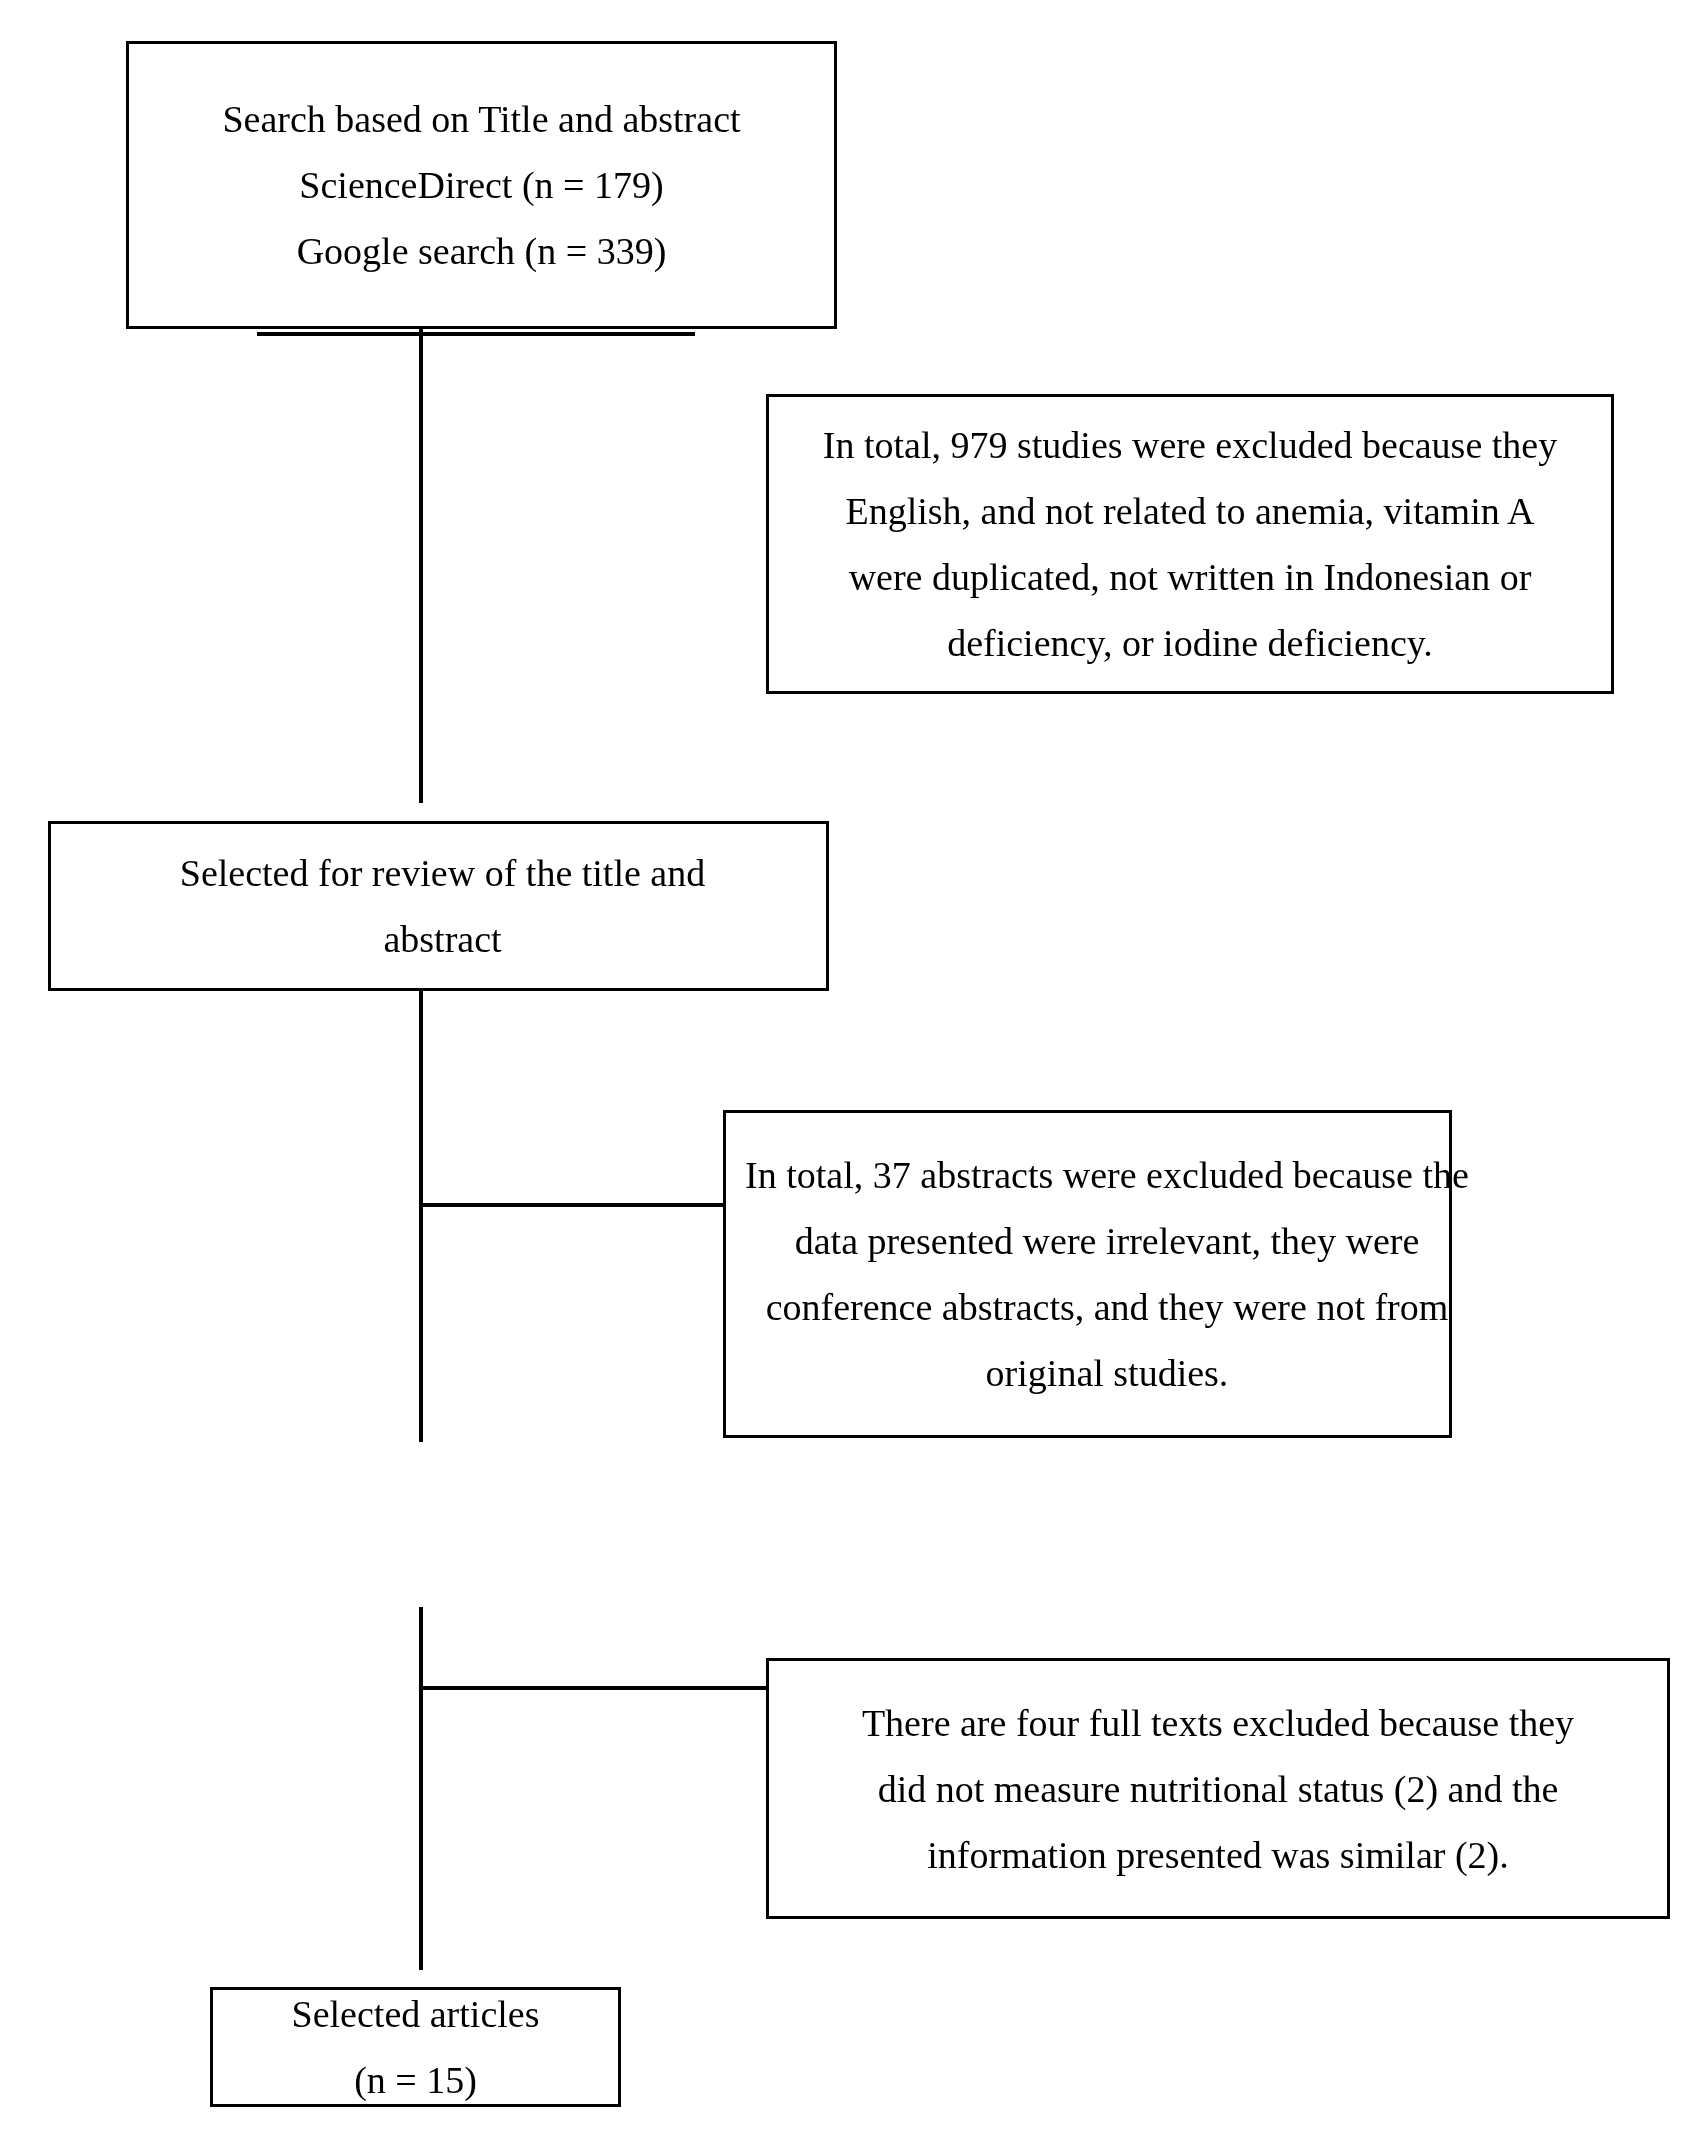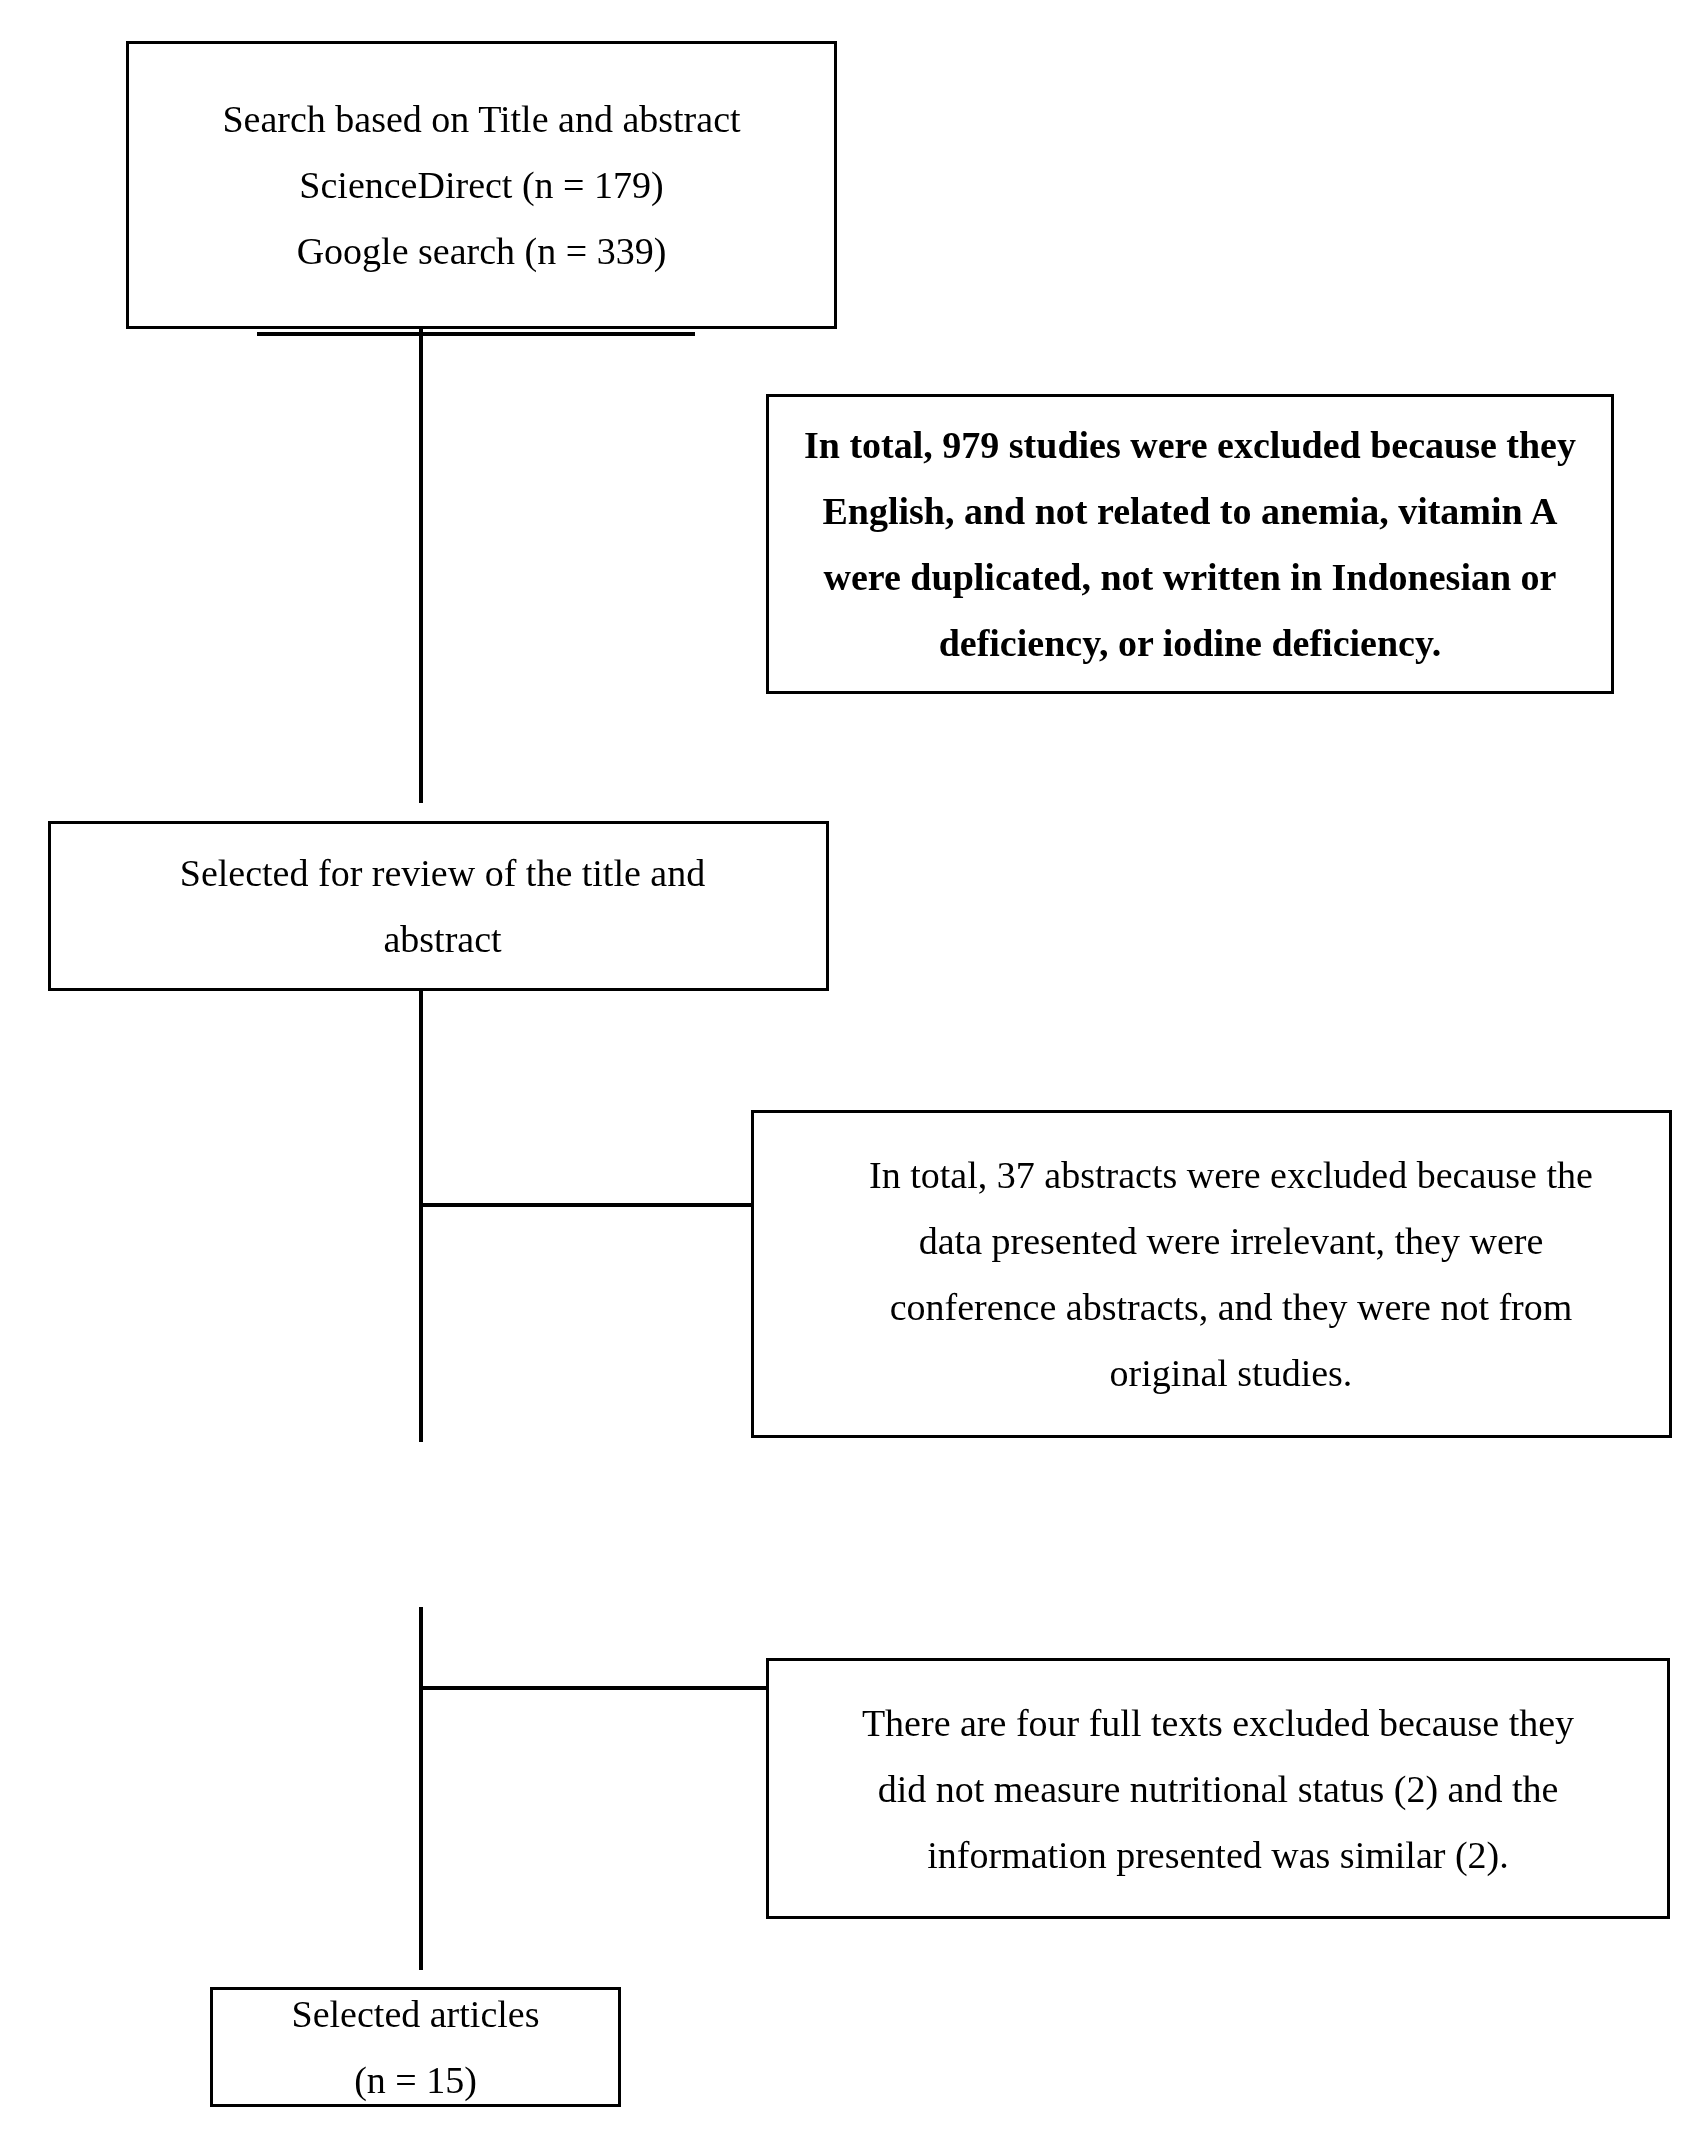--- a/index.html
+++ b/index.html
@@ -30,23 +30,23 @@
     white-space: nowrap;
     margin-top: 20px;
   }
   .conn {
     position: absolute;
     background: #000000;
   }
 
   
   #box-search            { left: 126px;  top: 21.3px;   width: 711px; height: 288px; }
-  #box-excluded-titles   { left: 766px; top: 374px;  width: 848px; height: 300px; font-weight: bold; }
+  #box-excluded-titles   { left: 766px; top: 374px;  width: 848px; height: 300px; }
   #box-review-title      { left: 48px;   top: 801px; width: 781px; height: 170px; padding-left: 8px; }
-  #box-excluded-abstracts{ left: 751px; top: 1090px; width: 921px; height: 328px; padding-left: 39px; }
+  #box-excluded-abstracts{ left: 723px; top: 1090px; width: 729px; height: 328px; padding-left: 39px; }
   #box-review-fulltext   { left: 89px;  top: 1439px; width: 666px; height: 170px; }
   #box-excluded-fulltext { left: 766px; top: 1638px; width: 904px; height: 261px; }
   #box-selected          { left: 210px;  top: 1967px; width: 411px;  height: 120px; }
 
   
   #conn-v1 { left: 419px; top: 308px;  width: 3.8px;   height: 495px; }
   #conn-h1 { left: 257px; top: 332px;  width: 438px; height: 4.3px;  }
   #conn-v2 { left: 419px; top: 969px; width: 3.8px;   height: 473px; }
   #conn-h2 { left: 419px; top: 1203px; width: 336px; height: 4.3px;  }
   #conn-v3 { left: 419px; top: 1607px; width: 3.8px;   height: 363px; }

